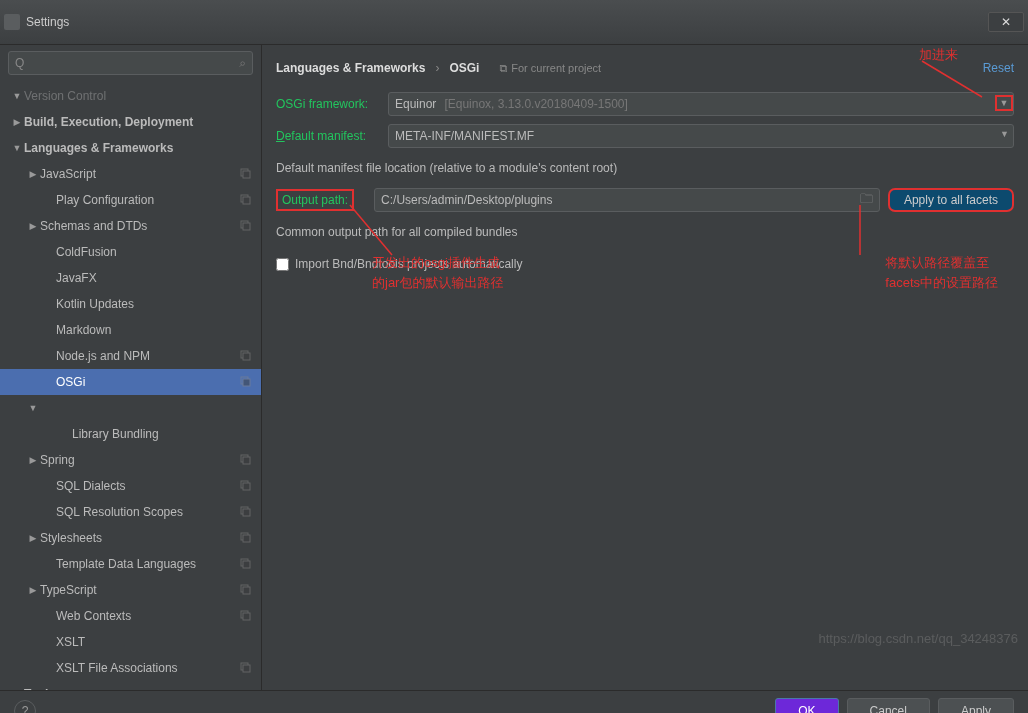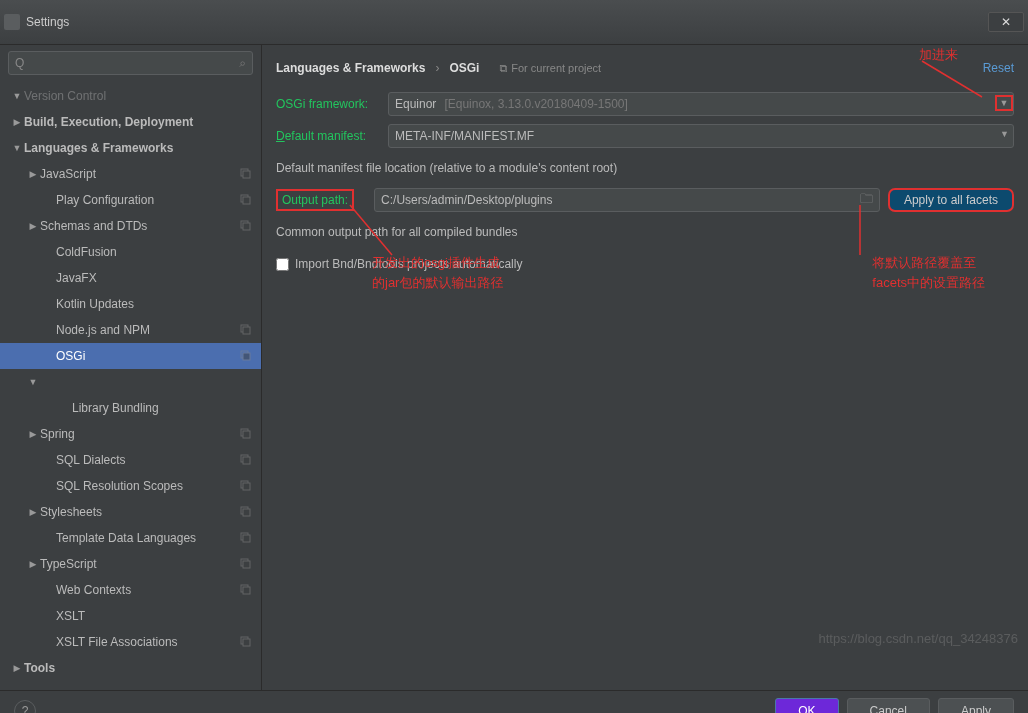--- a/index.html
+++ b/index.html
@@ -126,20 +126,25 @@
           <span class="label" style="">JavaFX</span>
         </div>
         <div class="tree-item">
           <span class="indent" style="width:42px"></span>
           <span class="arrow"></span>
           <span class="label" style="">Kotlin Updates</span>
         </div>
         <div class="tree-item">
           <span class="indent" style="width:42px"></span>
           <span class="arrow"></span>
+          <span class="label" style="">Markdown</span>
+        </div>
+        <div class="tree-item">
+          <span class="indent" style="width:42px"></span>
+          <span class="arrow"></span>
           <span class="label" style="">Node.js and NPM</span>
           <span class="copy"><svg viewBox="0 0 12 12">
               <rect x="2" y="2" width="7" height="7" fill="none" stroke="#888"></rect>
               <rect x="4" y="4" width="7" height="7" fill="#3c3f41" stroke="#888"></rect>
             </svg></span>
         </div>
         <div class="tree-item selected">
           <span class="indent" style="width:42px"></span>
           <span class="arrow"></span>
           <span class="label" style="">OSGi</span>
@@ -287,21 +292,21 @@
         <input type="checkbox" class="check" style="">
         <span>Import Bnd/Bndtools projects automatically</span>
       </div>
     </div>
 
     <div class="redtext" style="top:0px; right:70px">加进来</div>
     <div class="redtext" style="top:208px; left:110px">
       <div>开发出的osgi插件生成</div>
       <div>的jar包的默认输出路径</div>
     </div>
-    <div class="redtext" style="top:208px; right:43px">
+    <div class="redtext" style="top:208px; right:30px">
       <div>将默认路径覆盖至</div>
       <div>facets中的设置路径</div>
     </div>
 
     <svg style="position:absolute;top:0;left:0;width:100%;height:100%;pointer-events:none">
       <line x1="660" y1="16" x2="720" y2="52" stroke="#e03030" stroke-width="1.5"></line>
       <line x1="88" y1="160" x2="130" y2="210" stroke="#e03030" stroke-width="1.5"></line>
       <line x1="598" y1="160" x2="598" y2="210" stroke="#e03030" stroke-width="1.5"></line>
     </svg>
 

